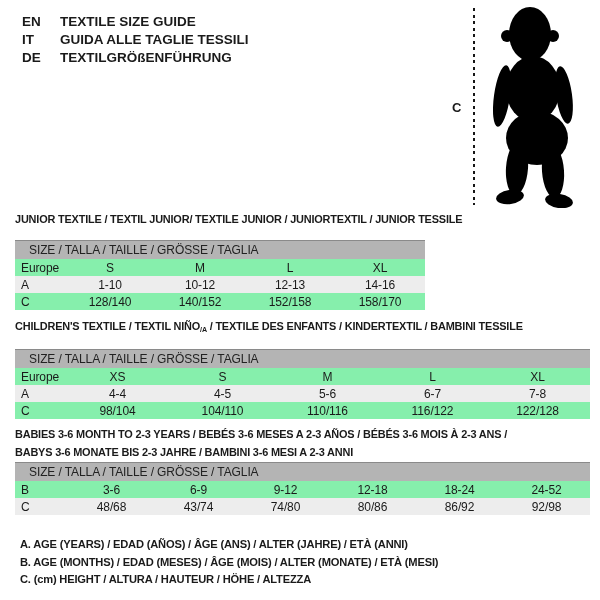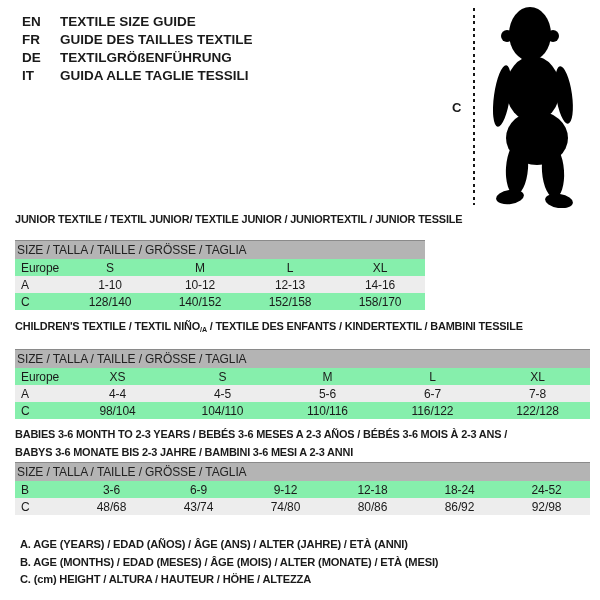--- a/index.html
+++ b/index.html
@@ -25,41 +25,40 @@
   }
   .sub{font-size:7.5px;vertical-align:-2px;}
   
   table.sg{
     position:absolute;left:15px;border-collapse:collapse;table-layout:fixed;
     font-size:12px;letter-spacing:-0.1px;
   }
   table.sg td{height:17px;padding:0;text-align:center;vertical-align:middle;overflow:hidden;white-space:nowrap;}
   table.sg td.lbl{text-align:left;padding-left:6px;}
   tr.size-hdr td{
-    background:#b4b4b4;border-top:1px solid #8a8a8a;text-align:left;padding-left:2px;
+    background:#b4b4b4;border-top:1px solid #8a8a8a;text-align:left;padding-left:14px;
     color:#222;height:18px;
   }
   tr.r-gray td{background:#ededed;}
   tr.r-white td{background:#86efac;}
   
   .legend{
     position:absolute;left:20px;top:536px;font-size:11.5px;font-weight:bold;
     line-height:17.5px;letter-spacing:-0.2px;white-space:nowrap;transform:scaleX(.97);transform-origin:left top;
   }
 </style>
 </head>
 <body>
 
 <div class="canvas">
 
   <div class="langs">
     <div class="lang-row"><span class="lang-code">EN</span><span>TEXTILE SIZE GUIDE</span></div>
-    <div class="lang-row"><span class="lang-code">FR</span><span>GUIDE DES TAILLES TEXTILE</span></div>
+    <div class="lang-row"><span class="lang-code">IT</span><span>GUIDA ALLE TAGLIE TESSILI</span></div>
     <div class="lang-row"><span class="lang-code">DE</span><span>TEXTILGRÖßENFÜHRUNG</span></div>
-    <div class="lang-row"><span class="lang-code">IT</span><span>GUIDA ALLE TAGLIE TESSILI</span></div>
   </div>
 
   <span class="c-label">C</span>
   <div class="measure-line"></div>
   <svg class="baby-svg" width="116" height="204" viewBox="0 0 116 204" xmlns="http://www.w3.org/2000/svg">
     <g fill="#000000">
       <circle cx="27" cy="32" r="6"></circle>
       <circle cx="73" cy="32" r="6"></circle>
       <ellipse cx="50" cy="30" rx="21" ry="27"></ellipse>
       <ellipse cx="53" cy="85" rx="27" ry="33"></ellipse>

